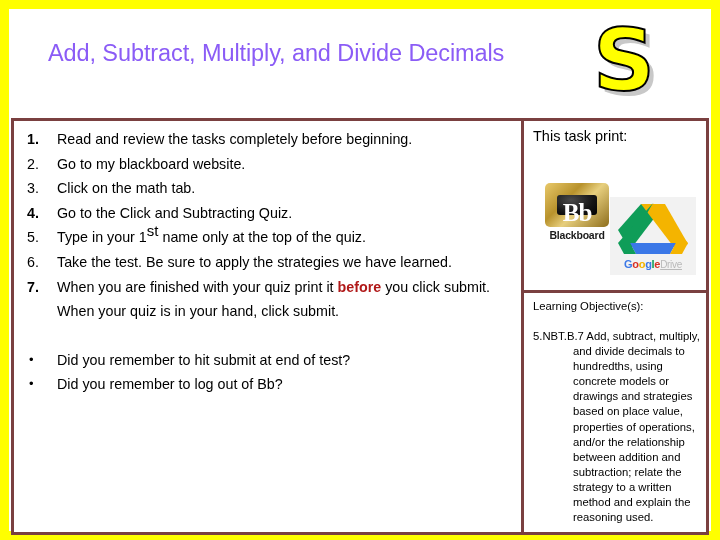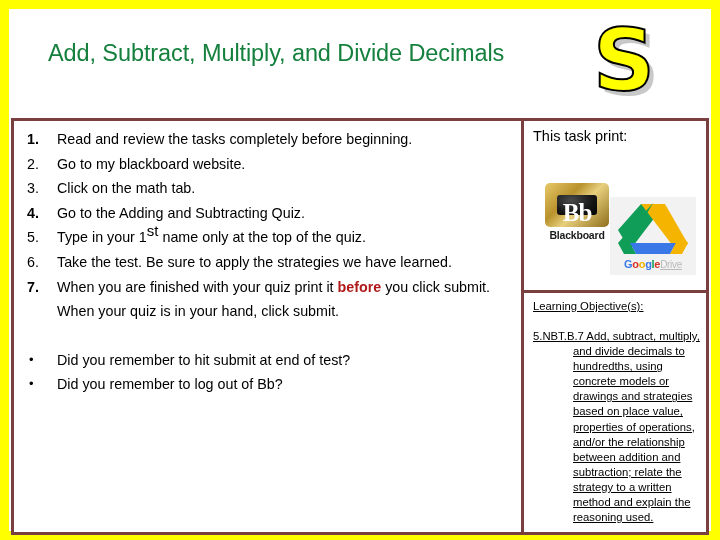--- a/index.html
+++ b/index.html
@@ -36,21 +36,21 @@
     background: #ffffff;
   }
 
   #title {
     position: absolute;
     left: 39px;
     top: 29px;
     width: 540px;
     font-size: 23.5px;
     line-height: 30px;
-    color: #15803d;
+    color: #8b5cf6;
     letter-spacing: -0.1px;
     white-space: nowrap;
   }
 
   
   #s-logo {
     position: absolute;
     left: 580px;
     top: 9px;
     width: 70px;
@@ -222,21 +222,20 @@
   .g-r { color: #d93025; }
   .g-y { color: #f4b400; }
   .g-g { color: #0f9d58; }
   .g-drive { color: #b9b9b9; font-weight: normal; font-size: 10px; text-decoration: underline; }
 
   
   #obj-block {
     flex: 1;
     position: relative;
     padding: 6px 5px 0 9px;
-    text-decoration: underline;
   }
 
   #obj-title {
     font-size: 11.3px;
     line-height: 14px;
     color: #000000;
   }
 
   #obj-body {
     margin-top: 16px;
@@ -274,21 +273,21 @@
           <span class="body">Go to my blackboard website.</span>
         </li>
 
         <li class="num-item">
           <span class="marker">3.</span>
           <span class="body">Click on the math tab.</span>
         </li>
 
         <li class="num-item bold-marker">
           <span class="marker">4.</span>
-          <span class="body">Go to the Adding and Subtracting Quiz.</span>
+          <span class="body">Go to the Click and Subtracting Quiz.</span>
         </li>
 
         <li class="num-item">
           <span class="marker">5.</span>
           <span class="body"><span>Type in your 1</span><sup>st</sup><span> name only at the top of the quiz.</span></span>
         </li>
 
         <li class="num-item">
           <span class="marker">6.</span>
           <span class="body">Take the test.  Be sure to apply the strategies we have learned.</span>

